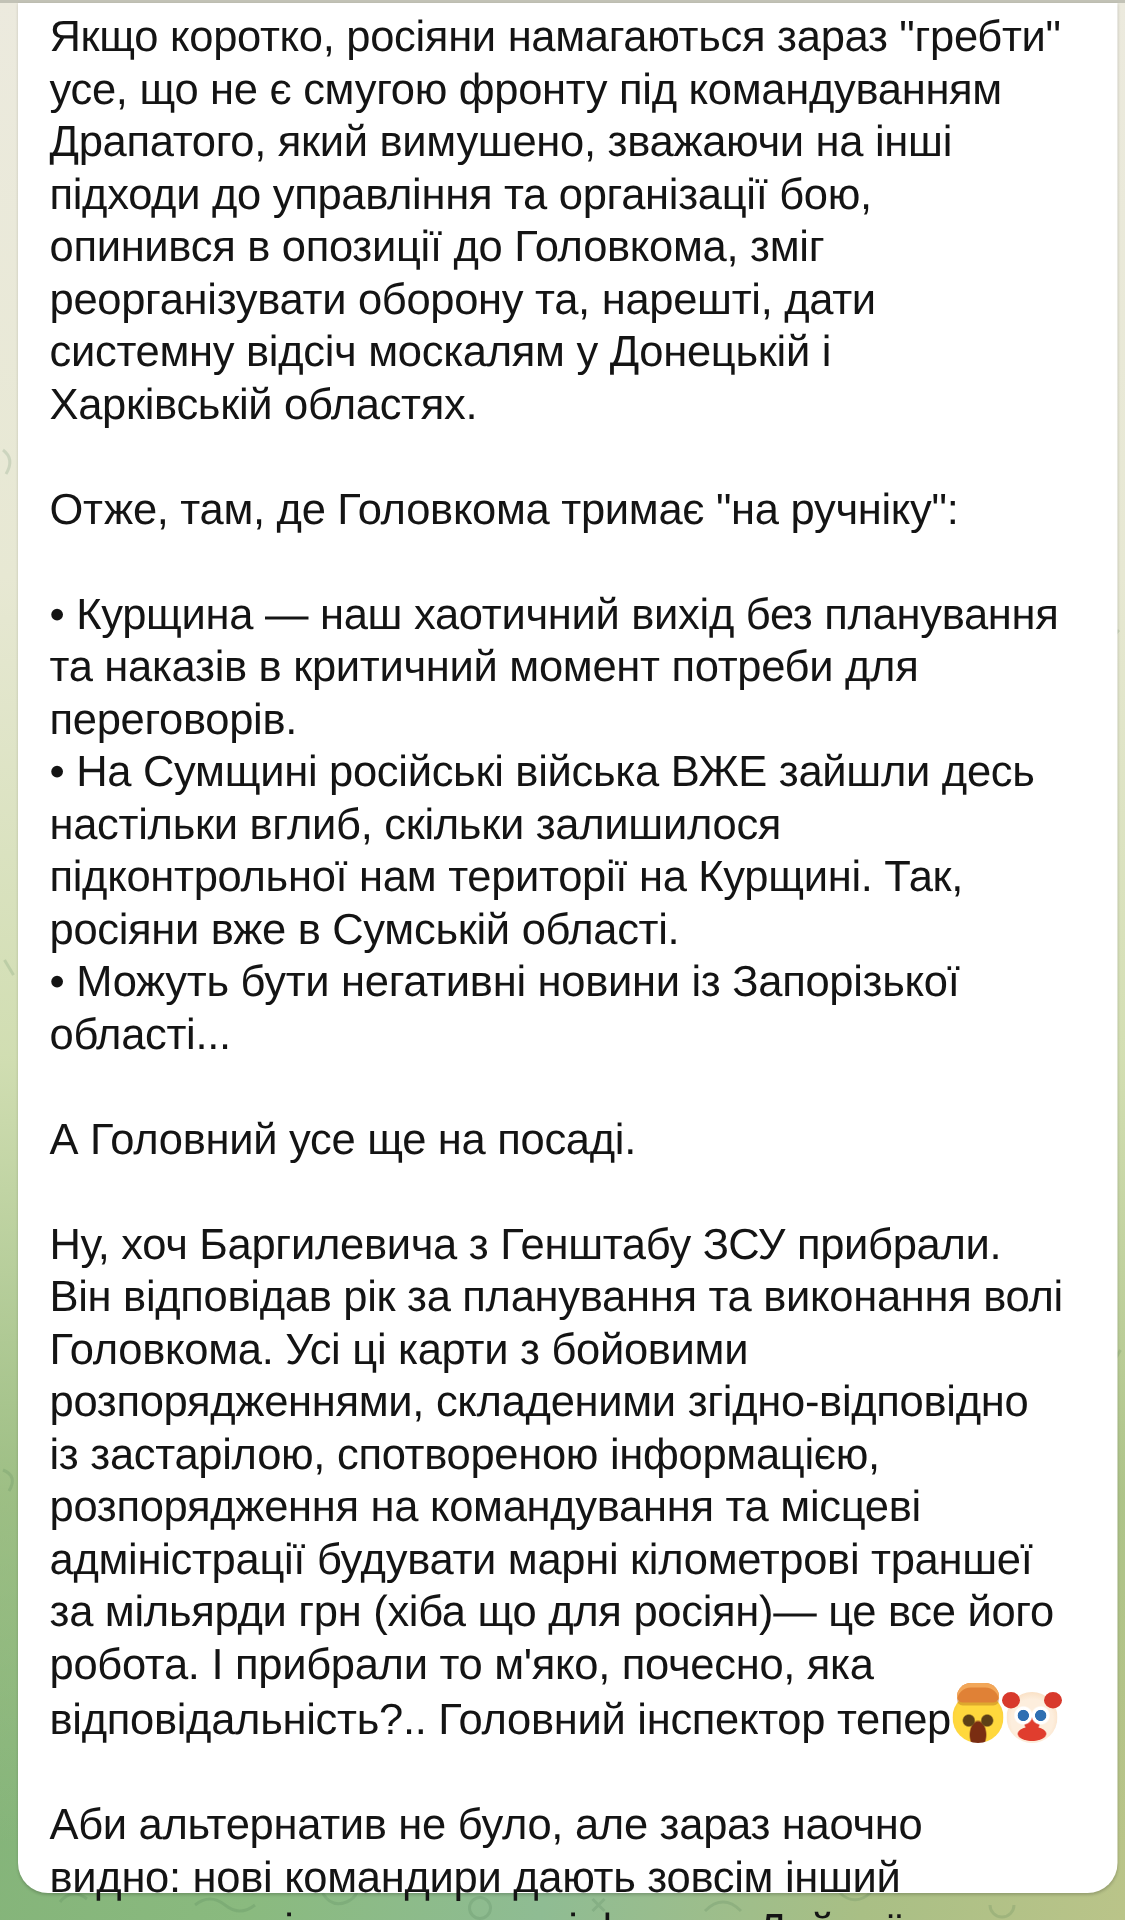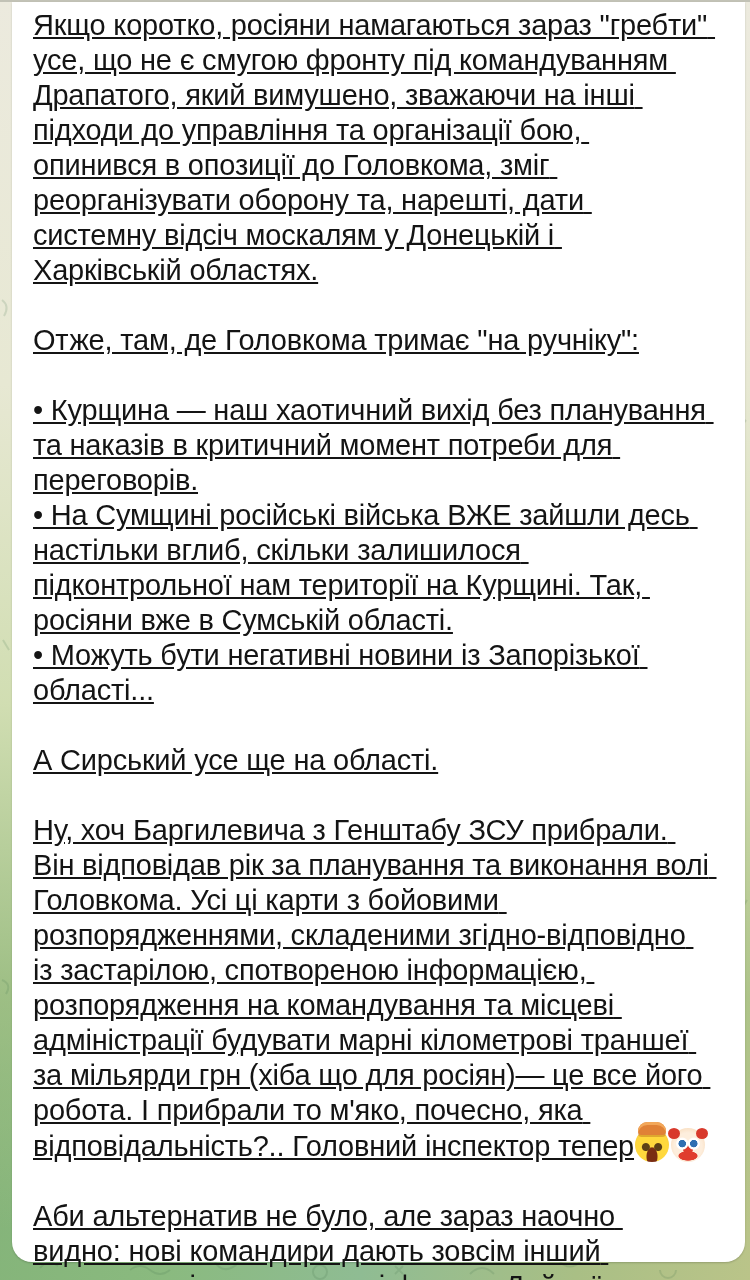--- a/index.html
+++ b/index.html
@@ -27,21 +27,21 @@
     border-radius: 0 0 20px 20px;
     box-shadow: 0 1px 2px rgba(0,0,0,0.18);
     padding: 6px 24px 14px 21px;
     box-sizing: border-box;
     display: flex; flex-direction: column; justify-content: space-between;
   }
   .message-text {
     font-size: 29px; line-height: 35px; color: #141414;
     letter-spacing: -0.2px;
   }
-  .para { margin: 0 12px 35px 0; white-space: pre-wrap; text-decoration: underline; }
+  .para { margin: 0 12px 35px 0; white-space: pre-wrap; }
   .para:last-child { margin-bottom: 0; }
   .footer {
     display: flex; justify-content: space-between; align-items: center;
     font-size: 27px; line-height: 32px; margin-top: 8px;
   }
   .post-link { color: #3b94d0; text-decoration: none; cursor: pointer; }
   .meta { display: flex; align-items: center; gap: 13px; color: #9a9da1; }
   .meta .views { letter-spacing: 0; }
   .date { margin-left: 6px; }
 
@@ -103,21 +103,21 @@
 
 <div class="top-edge"></div>
 
 <div class="bubble">
   <div class="message-text">
       <p class="para">Якщо коротко, росіяни намагаються зараз "гребти" усе, що не є смугою фронту під командуванням Драпатого, який вимушено, зважаючи на інші підходи до управління та організації бою, опинився в опозиції до Головкома, зміг реорганізувати оборону та, нарешті, дати системну відсіч москалям у Донецькій і Харківській областях.</p>
       <p class="para">Отже, там, де Головкома тримає "на ручніку":</p>
       <p class="para">• Курщина — наш хаотичний вихід без планування та наказів в критичний момент потреби для переговорів.
 • На Сумщині російські війська ВЖЕ зайшли десь настільки вглиб, скільки залишилося підконтрольної нам території на Курщині. Так, росіяни вже в Сумській області.
 • Можуть бути негативні новини із Запорізької області...</p>
-      <p class="para">А Сирський усе ще на області.</p>
+      <p class="para">А Головний усе ще на посаді.</p>
       <p class="para">Ну, хоч Баргилевича з Генштабу ЗСУ прибрали. Він відповідав рік за планування та виконання волі Головкома. Усі ці карти з бойовими розпорядженнями, складеними згідно-відповідно із застарілою, спотвореною інформацією, розпорядження на командування та місцеві адміністрації будувати марні кілометрові траншеї за мільярди грн (хіба що для росіян)— це все його робота. І прибрали то м'яко, почесно, яка відповідальність?.. Головний інспектор тепер<span class="emoji exploding-head"></span><span class="emoji clown-face"></span></p>
       <p class="para">Аби альтернатив не було, але зараз наочно видно: нові командири дають зовсім інший результат, ніж корумповані фронту. Дайте їм дорогу.</p>
     </div>
   <div class="footer">
     <a class="post-link">t.me/marybezuhla/3191</a>
     <div class="meta">
       <span class="views">4.7K</span>
 
       <span class="date">Mar 18 at 14:49</span>
     </div>

